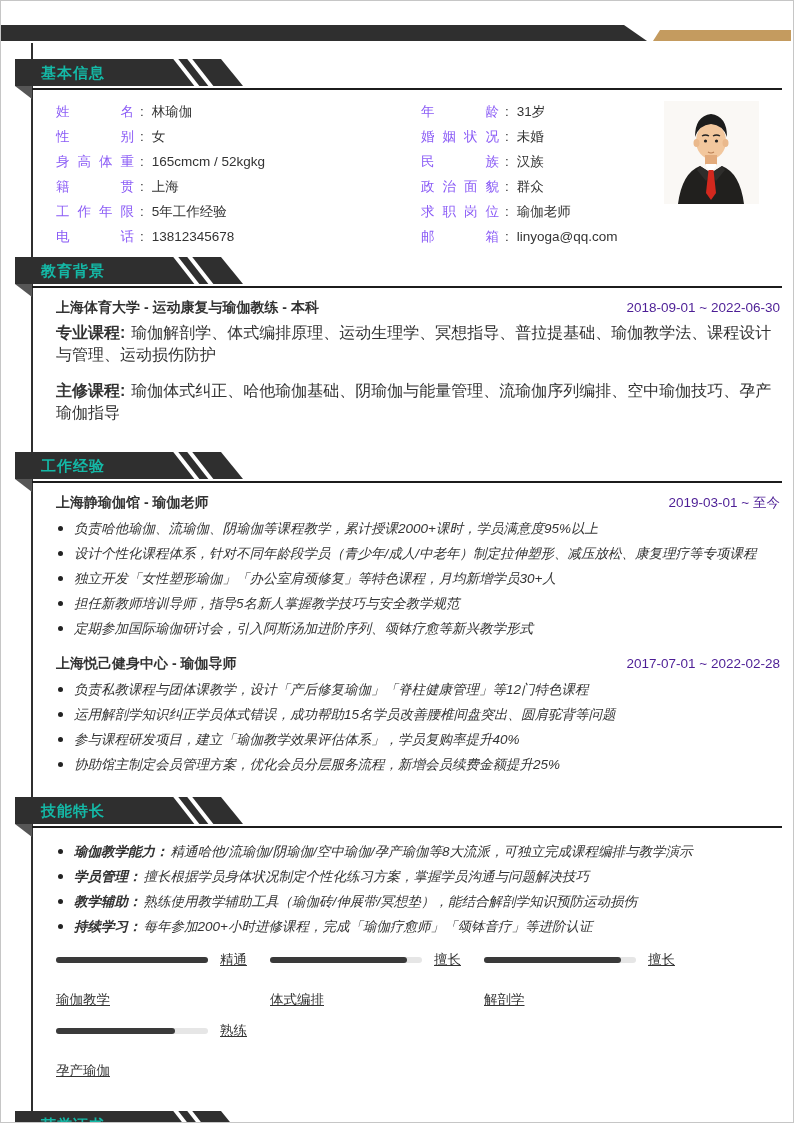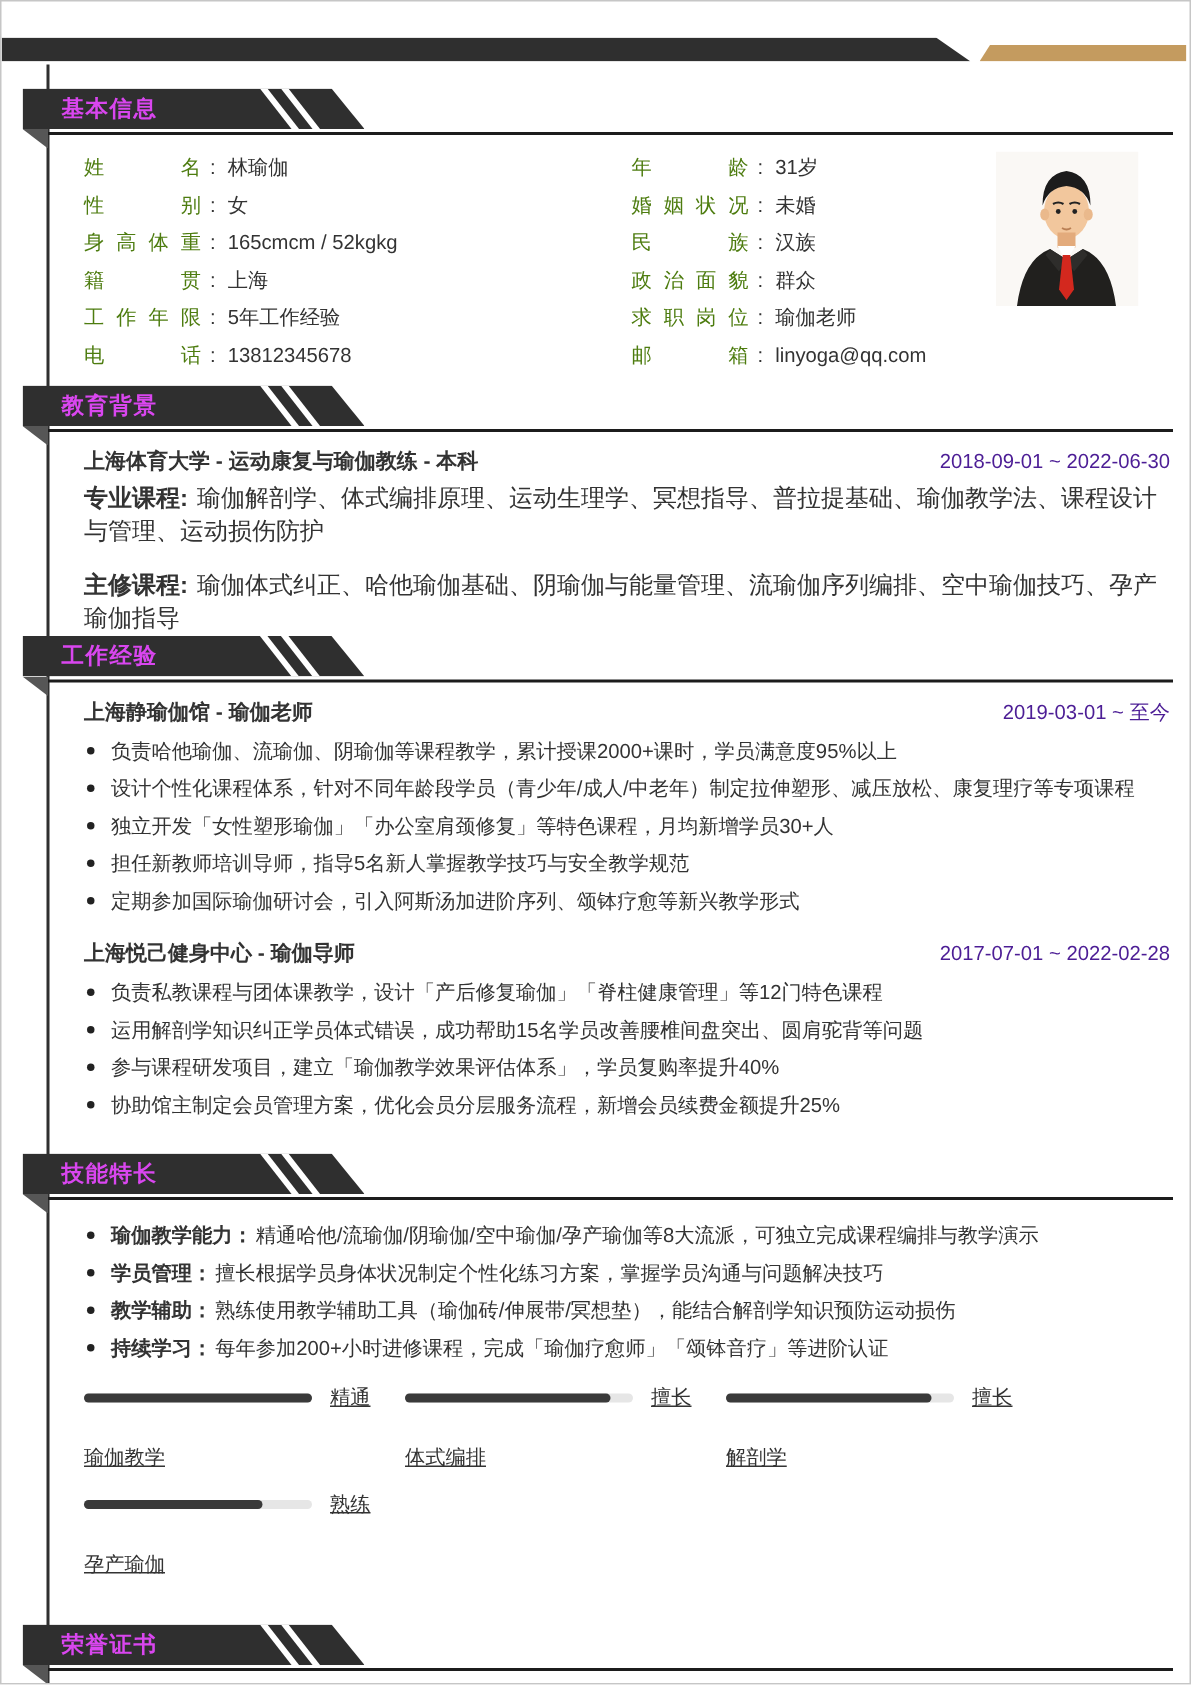--- a/index.html
+++ b/index.html
@@ -15,56 +15,56 @@
     background:#c49b5f; clip-path:polygon(7px 0,100% 0,100% 100%,0 100%); }
   .vline { position:absolute; left:30px; top:42px; width:2px; height:calc(100% - 42px); background:#2f2f2f; }
 
   
   .sec-head { position:relative; height:32px; margin-left:14px; }
   .sec-rule { position:absolute; left:17px; top:29px; width:750px; height:2px; background:#1c1c1c; }
   .badge { position:absolute; left:0; top:0; width:228px; height:27px; background:#2f2f2f;
     clip-path:polygon(0 0,206px 0,228px 100%,0 100%); }
   .badge-stripe { position:absolute; top:-2px; width:5px; height:34px; background:#ffffff; transform:skewX(38deg); }
   .stripe-a { left:170px; } .stripe-b { left:184px; }
-  .badge-title { position:absolute; left:26px; top:0; line-height:27px; color:#d946ef;
+  .badge-title { position:absolute; left:26px; top:0; line-height:27px; color:#14b8a6;
     font-size:15px; font-weight:bold; letter-spacing:1px; }
   .badge-fold { position:absolute; left:0; top:27px; width:17px; height:13px; background:#565656;
     clip-path:polygon(0 0,100% 0,100% 100%); }
 
   
   .info-wrap { display:flex; margin:8px 13px 0 55px; }
   .info-col-l { width:365px; }
   .info-col-r { width:260px; }
   .f-row { line-height:25px; font-size:13.5px; white-space:nowrap; }
-  .f-label { display:inline-block; width:78px; text-align-last:justify; text-justify:inter-character; color:#4d7c0f; }
+  .f-label { display:inline-block; width:78px; text-align-last:justify; text-justify:inter-character; color:#8b5cf6; }
   .f-colon { margin:0 8px 0 6px; }
   .photo { position:absolute; left:663px; top:100px; width:95px; height:103px; }
 
   
   .head-row { display:flex; justify-content:space-between; align-items:baseline;
     margin:8px 13px 0 55px; font-size:14px; font-weight:bold; line-height:20px; }
   .head-row .date { font-weight:normal; font-size:13.5px; color:#4c1d95; }
   .edu-line { margin:4px 13px 0 55px; font-size:16px; line-height:22px; }
   .edu-line.second { margin-top:14px; }
   .run-label { font-weight:bold; margin-right:6px; }
 
-  .blist { margin:3px 13px 0 55px; }
+  .blist { margin:3px 13px 0 55px;font-style:italic; }
   .blt { display:flex; font-size:13.5px; line-height:25px; }
   .blt .dot { flex:none; width:5px; height:5px; border-radius:50%; background:#222; margin:10px 11px 0 2px; }
 
   
   .bars { display:flex; flex-wrap:wrap; margin:12px 13px 0 55px; }
   .bar-item { width:214px; margin-bottom:13px;text-decoration:underline; }
   .bar-row { display:flex; align-items:center; }
   .bar-track { width:152px; height:6px; background:#e6e6e6; border-radius:3px; }
   .bar-fill { height:6px; background:#3a3a3a; border-radius:3px; }
   .bar-level { margin-left:12px; font-size:13.5px; }
   .bar-name { margin-top:22px; font-size:13.5px; }
 
-  .mt-basic{margin-top:58px;} .mt-edu{margin-top:8px;} .mt-exp{}
+  .mt-basic{margin-top:58px;} .mt-edu{margin-top:8px;} .mt-exp{margin-top:28px;}
   .mt-skill{margin-top:20px;} .mt-honor{margin-top:18px;}
   .jobs{margin-top:2px;}
 </style>
 </head>
 <body>
 
 <div class="page">
   <div class="topbar-black"></div>
   <div class="topbar-gold"></div>
   <div class="vline"></div>

